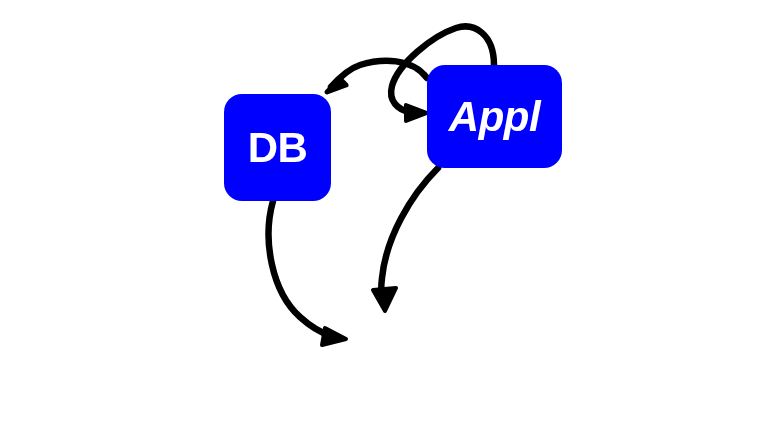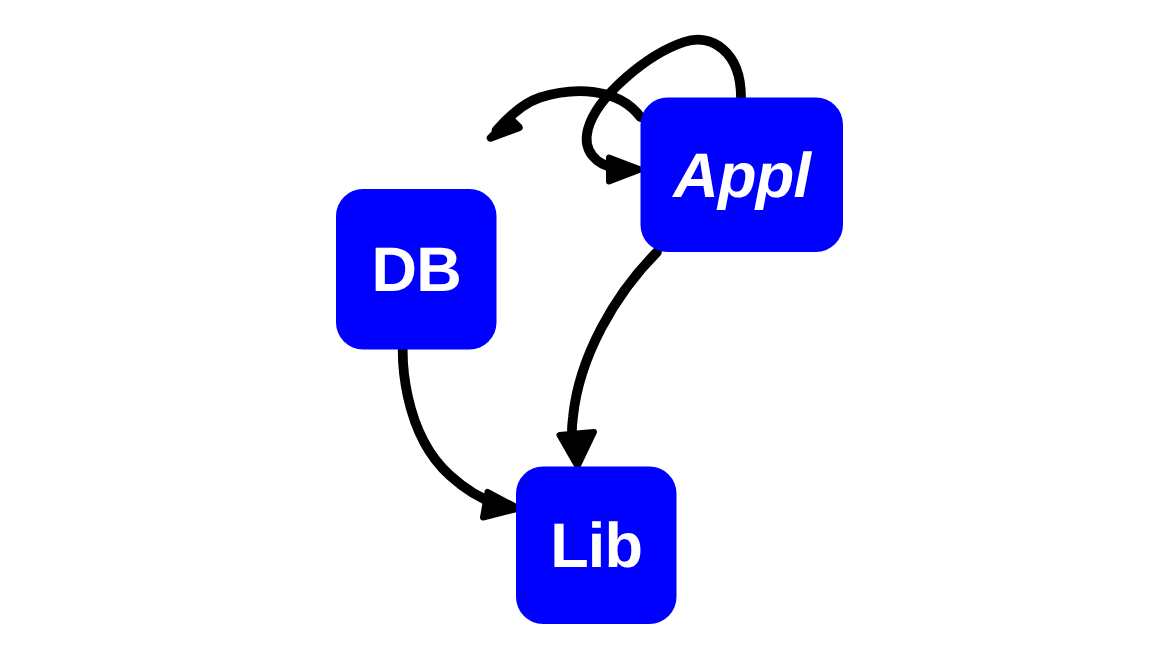--- a/index.html
+++ b/index.html
@@ -37,21 +37,21 @@
   .graph-node-label {
     color: #ffffff;
     font-family: "Liberation Sans", sans-serif;
     font-weight: bold;
     font-size: 42px;
     line-height: 1;
     letter-spacing: -0.5px;
     white-space: nowrap;
     user-select: none;
   }
-  #node-db  { left: 224px; top: 94px;  width: 107px; height: 107px; margin-top: 32px; }
+  #node-db  { left: 224px; top: 94px;  width: 107px; height: 107px; }
   #node-appl{ left: 427px; top: 65px;  width: 135px; height: 103px; font-style: italic; }
   #node-lib { left: 344px; top: 311px; width: 107px; height: 105px; }
 </style>
 </head>
 <body>
 
 <div id="diagram-canvas">
 
   <svg id="edge-layer" viewBox="0 0 784 441" xmlns="http://www.w3.org/2000/svg">
 
@@ -77,17 +77,14 @@
   </svg>
 
   <div class="graph-node" id="node-db">
     <span class="graph-node-label">DB</span>
   </div>
 
   <div class="graph-node" id="node-appl">
     <span class="graph-node-label">Appl</span>
   </div>
 
-  <div class="graph-node" id="node-lib">
-    <span class="graph-node-label">Lib</span>
-  </div>
 
 </div>
 
 </body></html>

